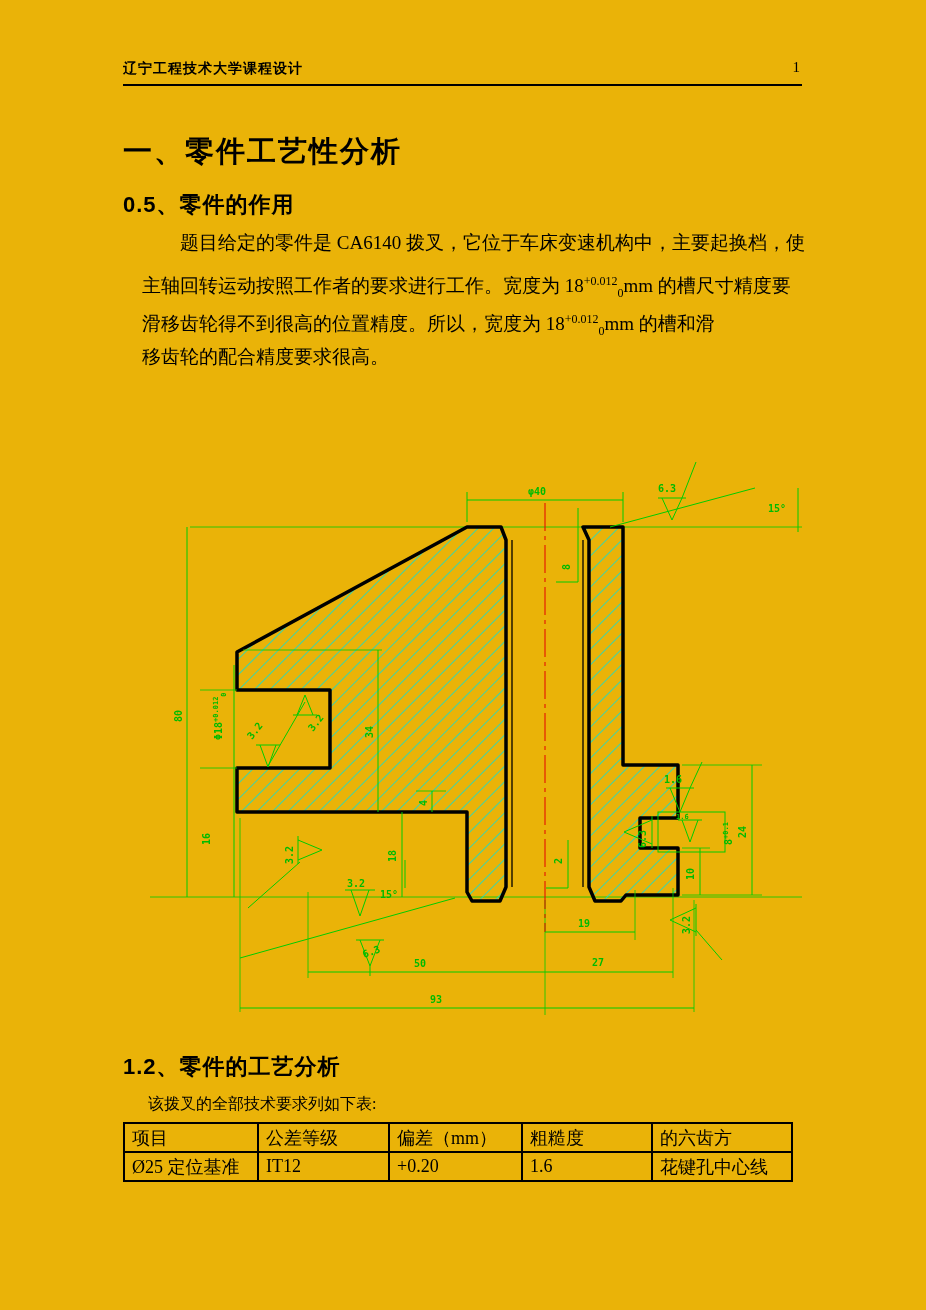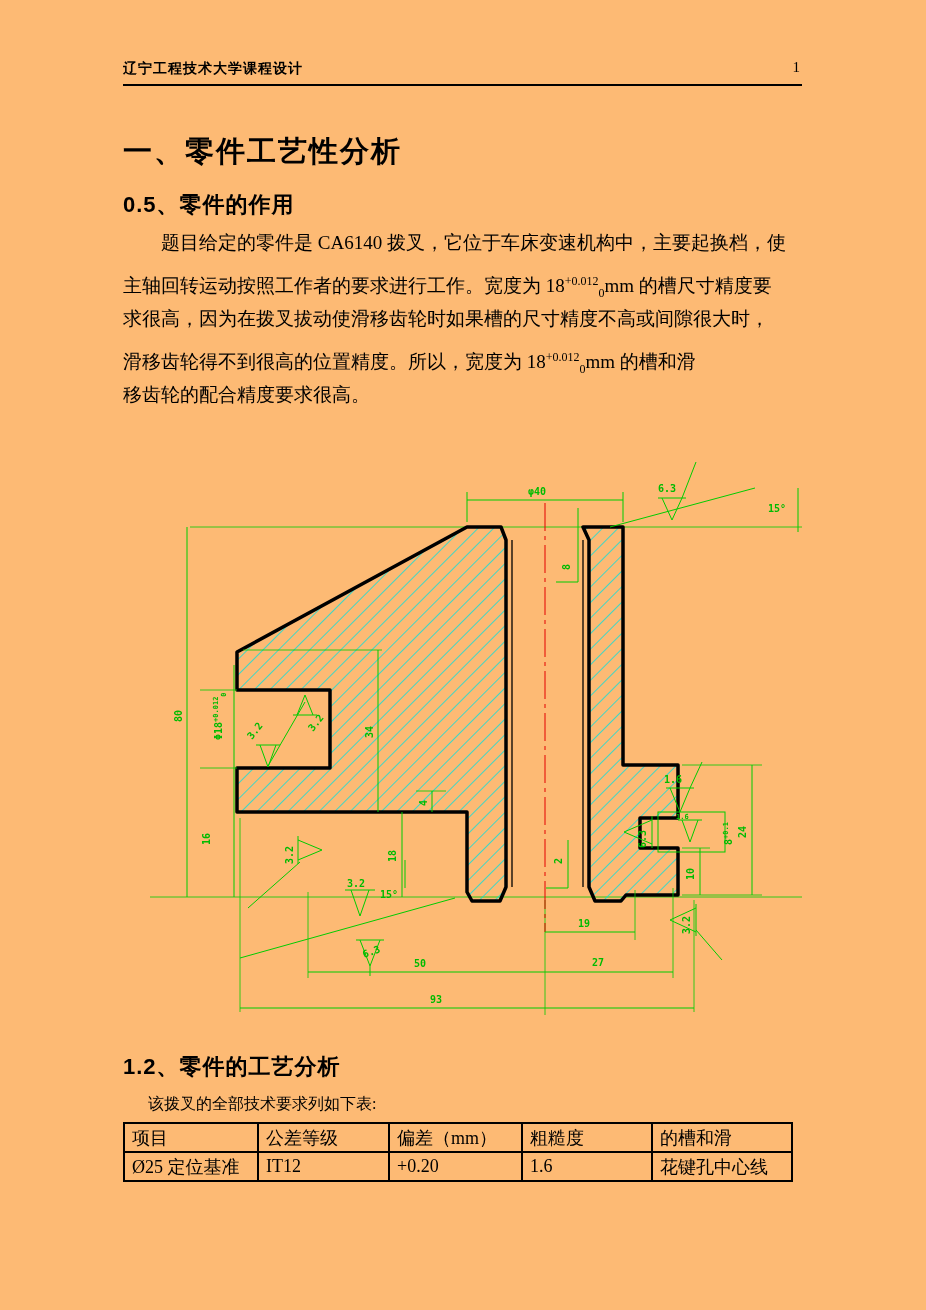--- a/index.html
+++ b/index.html
@@ -1,32 +1,32 @@
 <!DOCTYPE html>
 <html><head>
 <meta charset="utf-8">
 <style>
   html,body{margin:0;padding:0;background:#888;}
-  .page{position:relative;width:926px;height:1310px;background:#fdba74;overflow:hidden;
+  .page{position:relative;width:926px;height:1310px;background:#eab308;overflow:hidden;
         font-family:"Liberation Serif",serif;color:#000;}
   
   .hdr{position:absolute;left:123px;top:56px;width:679px;height:28px;
        border-bottom:2px solid #000;font-family:"Liberation Sans",sans-serif;}
   .hdr-title{position:absolute;left:0;top:4px;font-size:14px;font-weight:bold;letter-spacing:1px;}
   .hdr-page{position:absolute;right:2px;top:3px;font-size:15px;font-family:"Liberation Serif",serif;}
   
   .h1{position:absolute;left:123px;top:132px;font-size:29px;font-weight:bold;
       font-family:Liberation Serif, serif;letter-spacing:2px;}
   .h2{position:absolute;left:123px;font-size:22px;font-weight:bold;
       font-family:"Liberation Sans",sans-serif;letter-spacing:1px;}
   .h2.s11{top:190px;}
   .h2.s12{top:1052px;}
   
   .para{position:absolute;left:123px;top:224px;width:680px;font-size:19px;line-height:38px;}
-  .para .ln{white-space:nowrap;height:38px;}
+  .para .ln{white-space:nowrap;height:38px;margin-left:19px;}
   .para .ln.indent{text-indent:2em;}
   .tolsup{font-size:12px;vertical-align:super;}
   .tolsub{font-size:12px;vertical-align:sub;}
   .intro{position:absolute;left:133px;top:1094px;font-size:16px;margin-left:15px;}
   
   table.req{position:absolute;left:123px;top:1122px;border-collapse:collapse;
             font-size:18px;table-layout:fixed;border-radius:12px;}
   table.req td{border:2px solid #000;height:27px;padding:0 0 0 7px;vertical-align:middle;}
   
   .draw{position:absolute;left:130px;top:440px;width:680px;height:585px;}
@@ -47,21 +47,20 @@
     <span class="hdr-title">辽宁工程技术大学课程设计</span>
     <span class="hdr-page">1</span>
   </div>
 
   <div class="h1">一、零件工艺性分析</div>
   <div class="h2 s11">0.5、零件的作用</div>
 
   <div class="para">
     <div class="ln indent">题目给定的零件是 CA6140 拨叉，它位于车床变速机构中，主要起换档，使</div>
     <div class="ln"><span>主轴回转运动按照工作者的要求进行工作。宽度为 18</span><span class="tolsup">+0.012</span><span class="tolsub">0</span><span>mm 的槽尺寸精度要</span></div>
-    <div class="ln">求很高，因为在拨叉拔动使滑移齿轮时如果槽的尺寸精度不高或间隙很大时，</div>
     <div class="ln"><span>滑移齿轮得不到很高的位置精度。所以，宽度为 18</span><span class="tolsup">+0.012</span><span class="tolsub">0</span><span>mm 的槽和滑</span></div>
     <div class="ln">移齿轮的配合精度要求很高。</div>
   </div>
 
   <svg class="draw" viewBox="0 0 680 585" xmlns="http://www.w3.org/2000/svg">
     <defs>
       <pattern id="hatch" width="11" height="11" patternTransform="rotate(45)" patternUnits="userSpaceOnUse">
         <line x1="0" y1="0" x2="0" y2="11" stroke="#00e0e0" stroke-width="1.5"></line>
       </pattern>
     </defs>
@@ -183,21 +182,21 @@
         <col style="width:133px">
         <col style="width:130px">
         <col style="width:140px">
     </colgroup>
     <tbody>
         <tr>
       <td>项目</td>
       <td>公差等级</td>
       <td>偏差（mm）</td>
       <td>粗糙度</td>
-      <td>的槽和滑</td>
+      <td>的六齿方</td>
     </tr>
     <tr>
       <td>Ø25 定位基准</td>
       <td>IT12</td>
       <td>+0.20</td>
       <td>1.6</td>
       <td>花键孔中心线</td>
     </tr>
   </tbody>
     </table>

